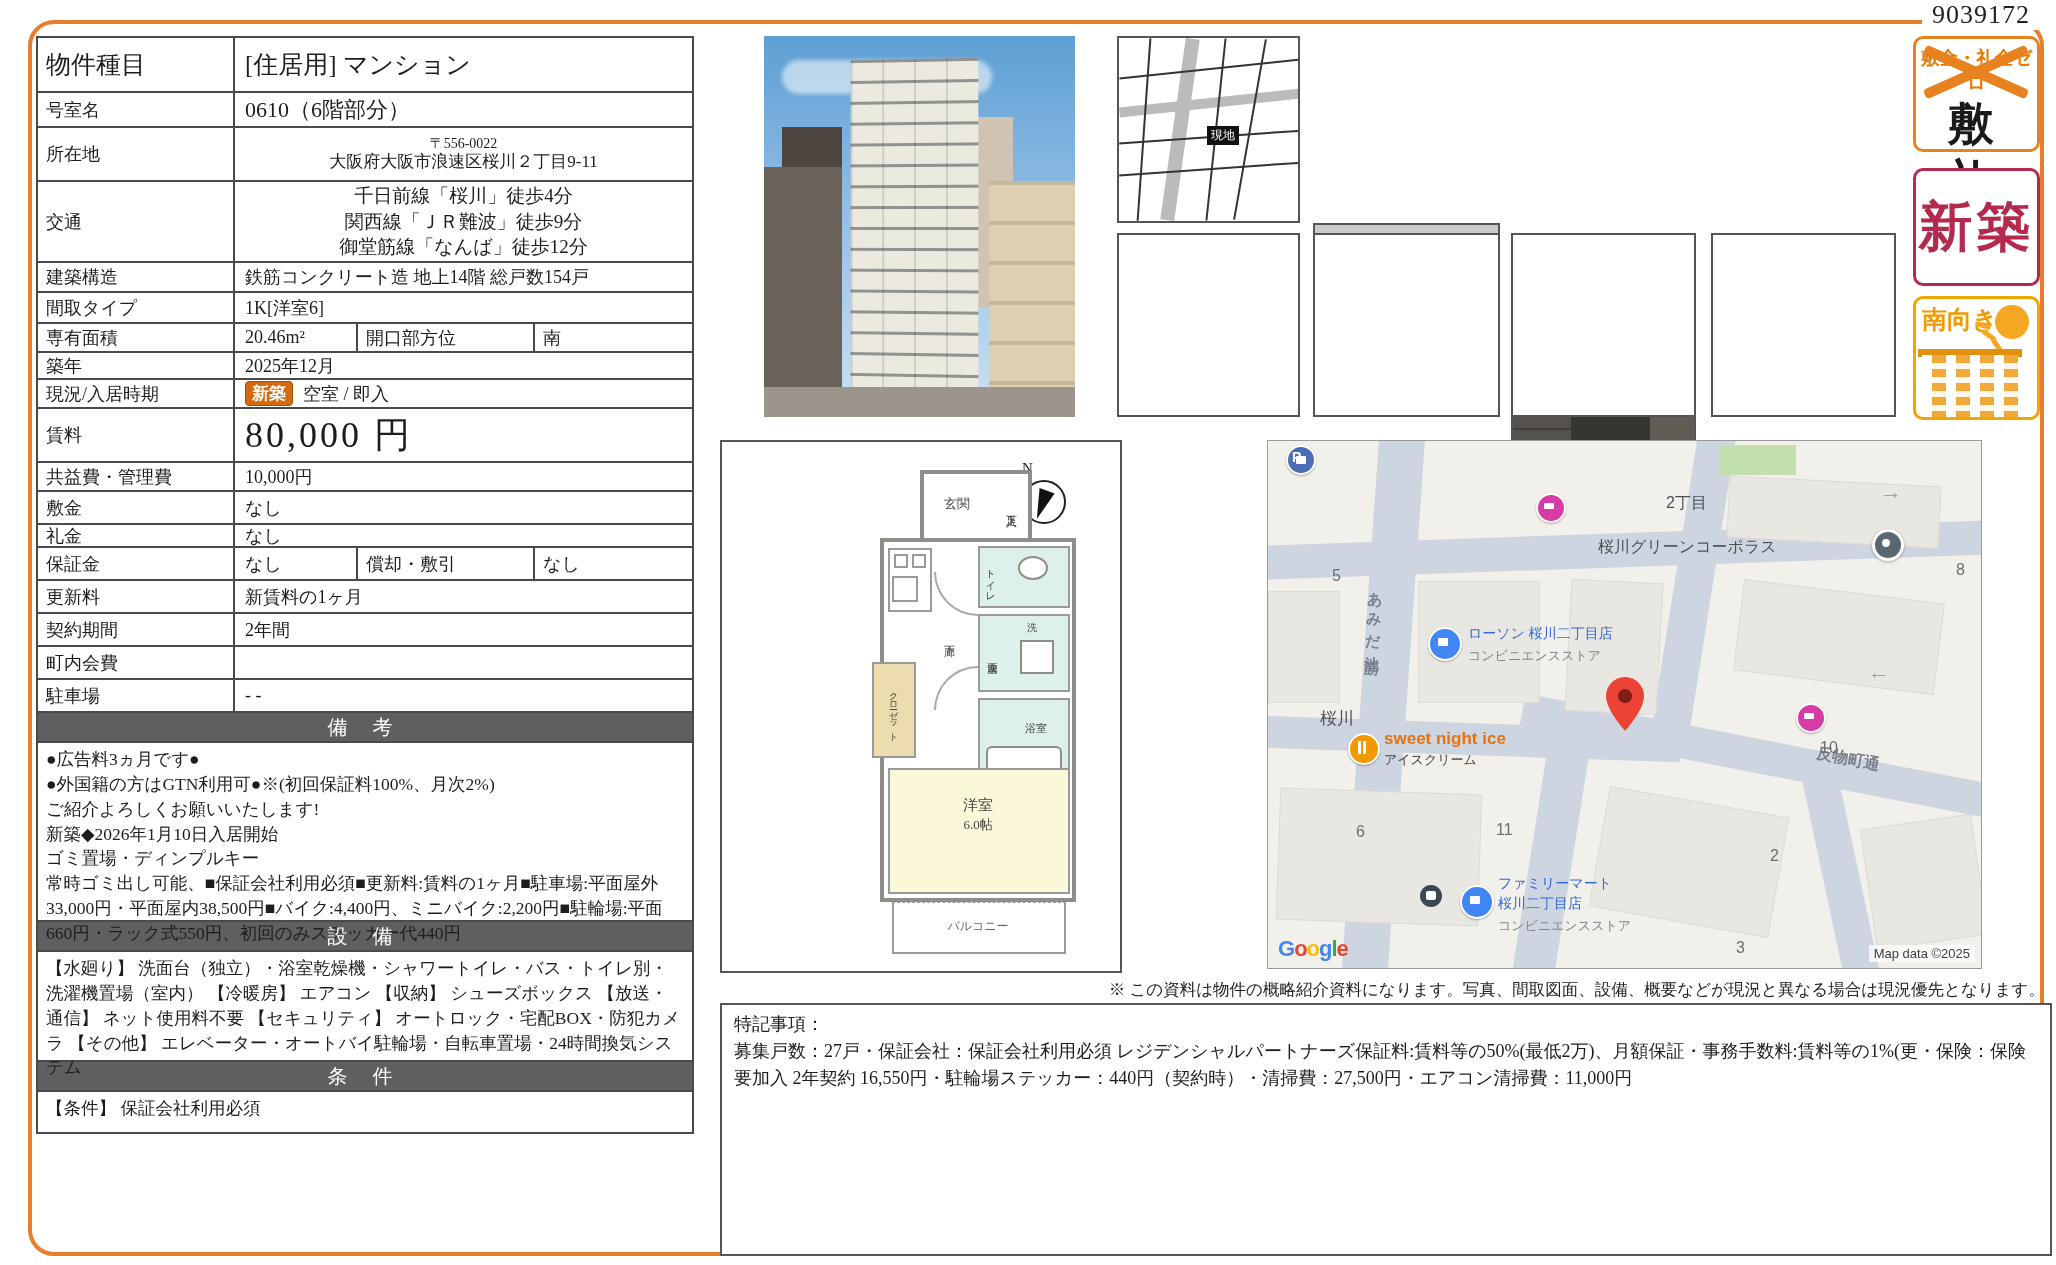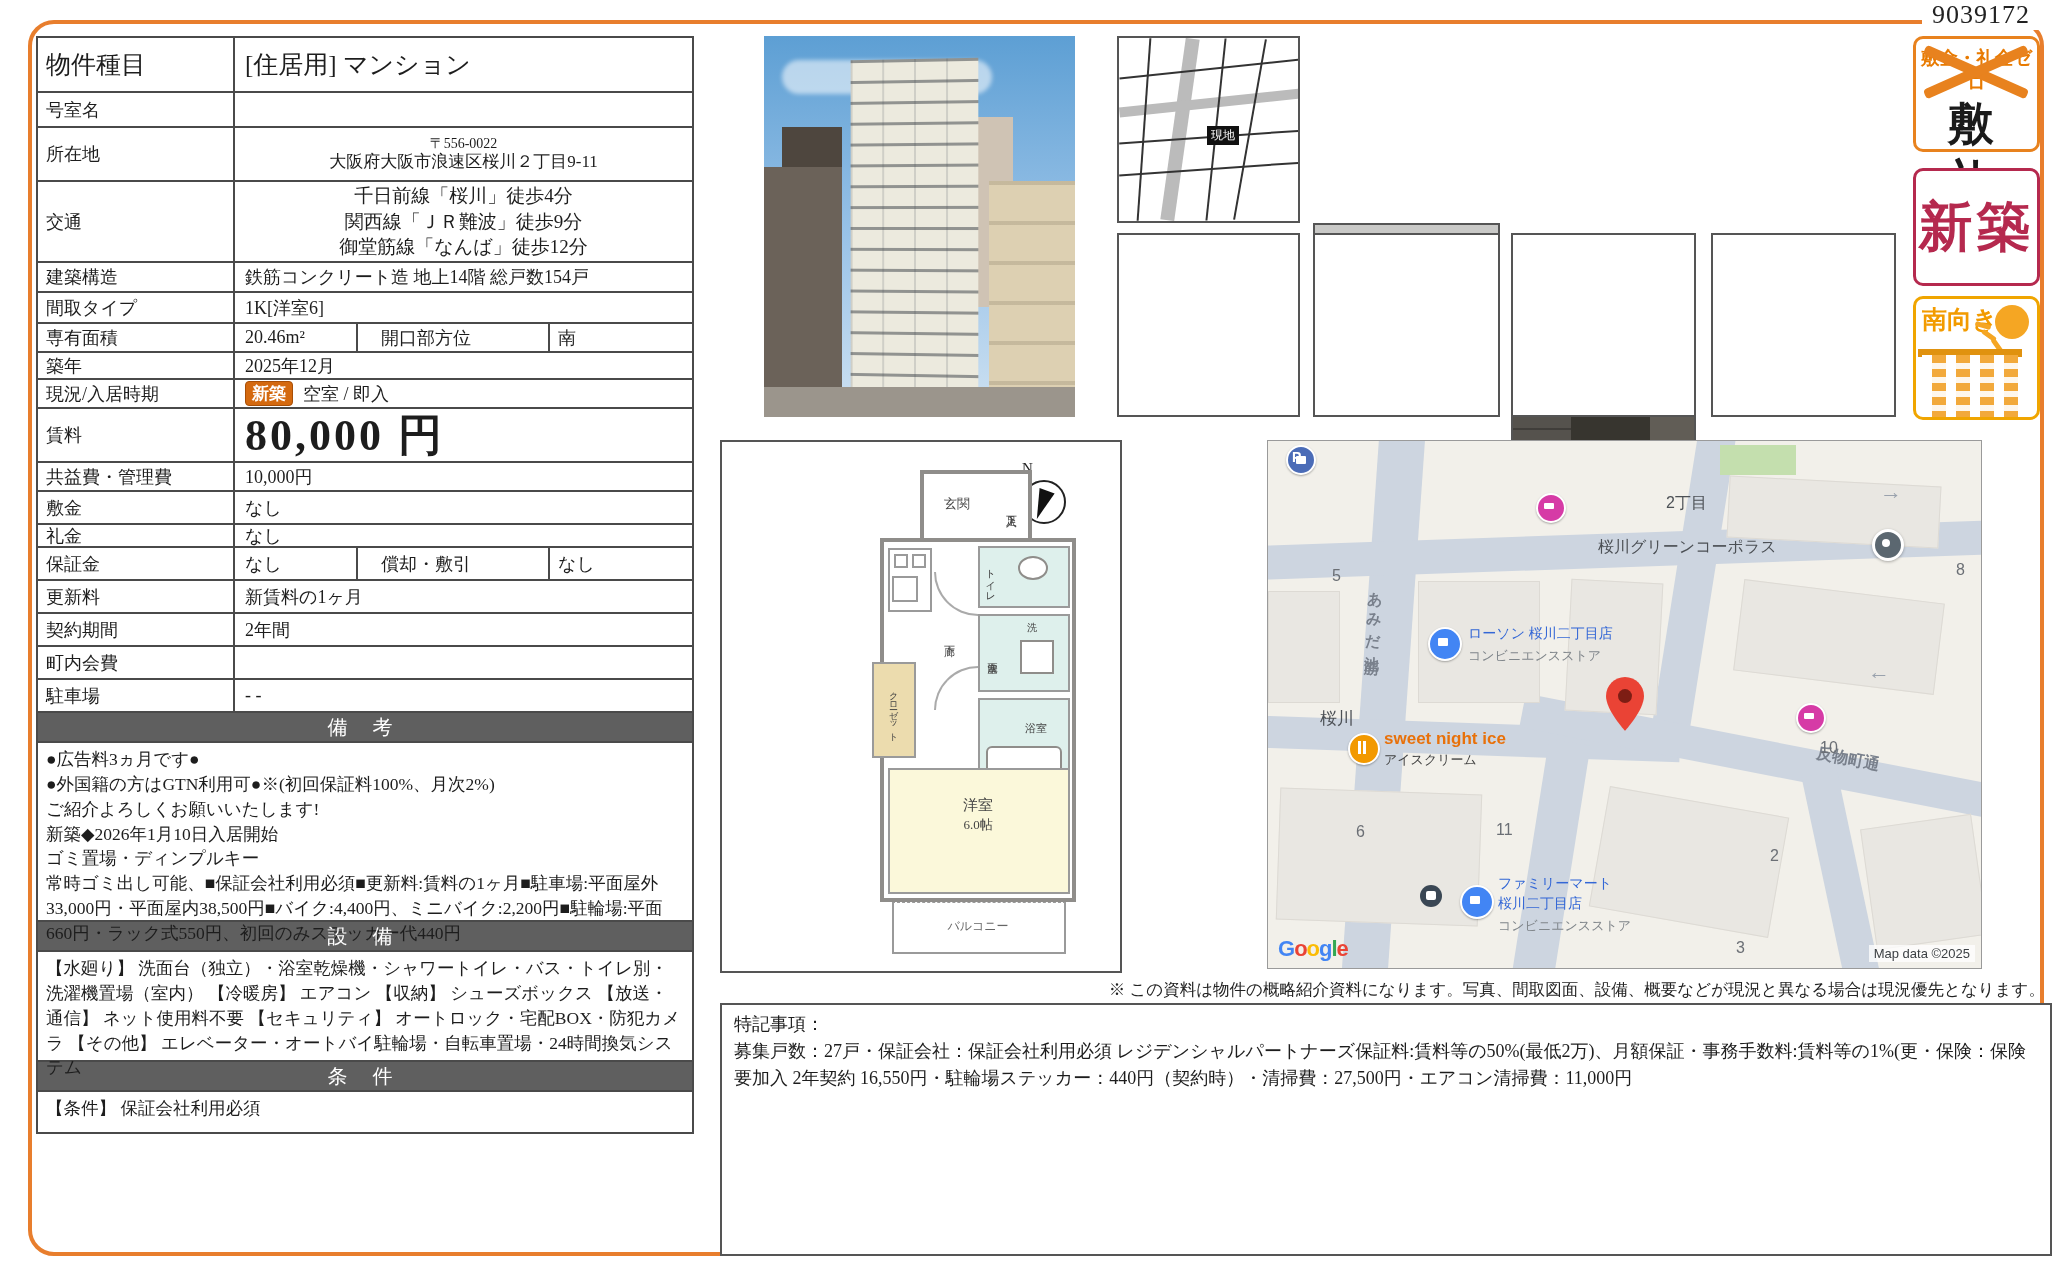--- a/index.html
+++ b/index.html
@@ -13,29 +13,29 @@
     border:4px solid #e87e2d;border-radius:26px;pointer-events:none;}
   .ref-number{position:absolute;top:0px;right:16px;font-size:26px;letter-spacing:1px;color:#222;background:#fff;padding:0 10px;}
   
   .spec-table{position:absolute;left:36px;top:36px;width:658px;}
   .row{display:flex;border:2px solid #4a4a4a;margin-top:-2px;background:#fff;box-sizing:border-box;}
   .row:first-child{margin-top:0;}
   .lab{width:197px;box-sizing:border-box;padding:1px 8px;border-right:2px solid #4a4a4a;
        display:flex;align-items:center;font-size:18px;flex-shrink:0;}
   .val{flex:1;padding:1px 10px;display:flex;align-items:center;font-size:18px;min-width:0;}
   .cell-mid{width:123px;flex:none;box-sizing:border-box;border-right:2px solid #4a4a4a;}
-  .cell-lab2{width:177px;flex:none;box-sizing:border-box;border-right:2px solid #4a4a4a;padding:1px 8px;display:flex;align-items:center;font-size:18px;margin-left:15px;}
+  .cell-lab2{width:177px;flex:none;box-sizing:border-box;border-right:2px solid #4a4a4a;padding:1px 8px;display:flex;align-items:center;font-size:18px;}
   .cell-val2{flex:1;padding:1px 8px;display:flex;align-items:center;font-size:18px;}
   .big .lab,.big .val{font-size:25px;}
   .room-row .val{font-size:22px;}
   .addr-col{display:flex;flex-direction:column;justify-content:center;line-height:1.15;}
   .zip{font-size:14px;}
   .addr{font-size:17px;text-align:right;}
   .trans{display:flex;flex-direction:column;justify-content:center;line-height:1.35;font-size:19px;}
-  .rent-val{font-size:44px;letter-spacing:3px;font-weight:bold;}
+  .rent-val{font-size:36px;letter-spacing:3px;}
   .new-badge{display:inline-block;background:#d4690f;border:1px solid #a84e06;border-radius:4px;
     color:#fff;font-weight:bold;font-size:17px;padding:0 6px;margin-right:10px;line-height:1.4;}
   .sec-bar{margin-top:-2px;background:#5f5f5f;border:2px solid #4a4a4a;color:#fff;text-align:center;
     font-size:20px;letter-spacing:10px;padding:2px 0;line-height:1.2;box-sizing:border-box;}
   .sec-block{margin-top:-2px;border:2px solid #4a4a4a;background:#fff;padding:4px 8px;font-size:17.5px;
     line-height:1.42;box-sizing:border-box;}
   .sec-block p{margin:0;}
   
   .main-photo{position:absolute;left:764px;top:36px;width:311px;height:381px;overflow:hidden;
     background:linear-gradient(180deg,#5d9fd4 0%,#9cc4e8 55%,#cfe2f2 100%);}
@@ -147,20 +147,21 @@
 <div class="page-border"></div>
 <div class="ref-number">9039172</div>
 
 <div class="spec-table">
   <div class="row big" style="height:57px">
     <div class="lab">物件種目</div>
     <div class="val">[住居用]  マンション</div>
   </div>
   <div class="row room-row" style="height:37px">
     <div class="lab">号室名</div>
+    <div class="val">0610（6階部分）</div>
   </div>
   <div class="row" style="height:56px">
     <div class="lab">所在地</div>
     <div class="val addr-col">
       <span class="zip">〒556-0022</span>
       <span class="addr">大阪府大阪市浪速区桜川２丁目9-11</span>
     </div>
   </div>
   <div class="row" style="height:83px">
     <div class="lab">交通</div>

